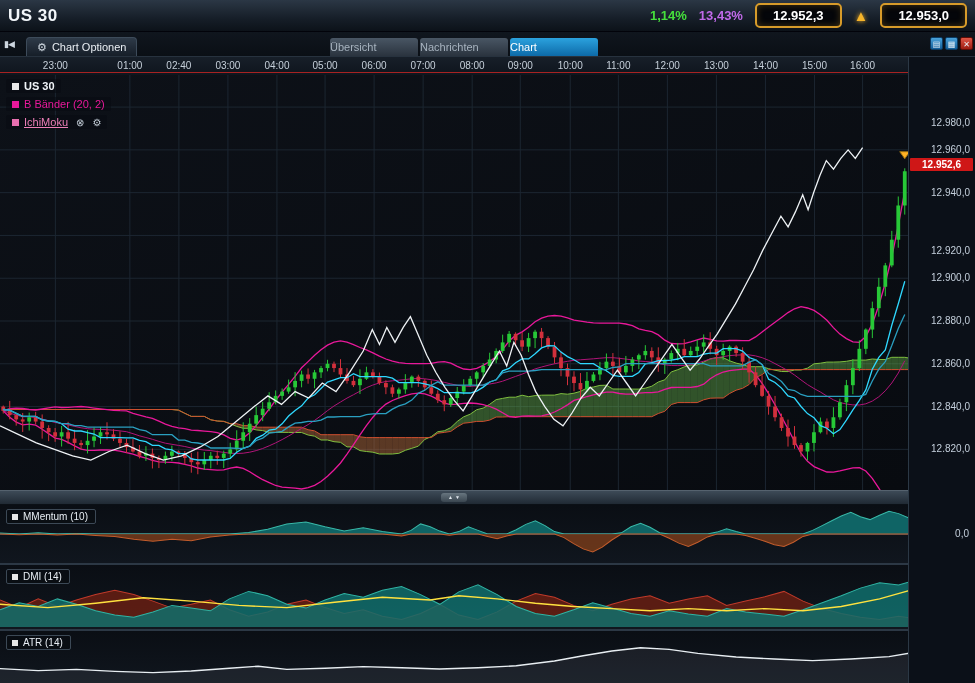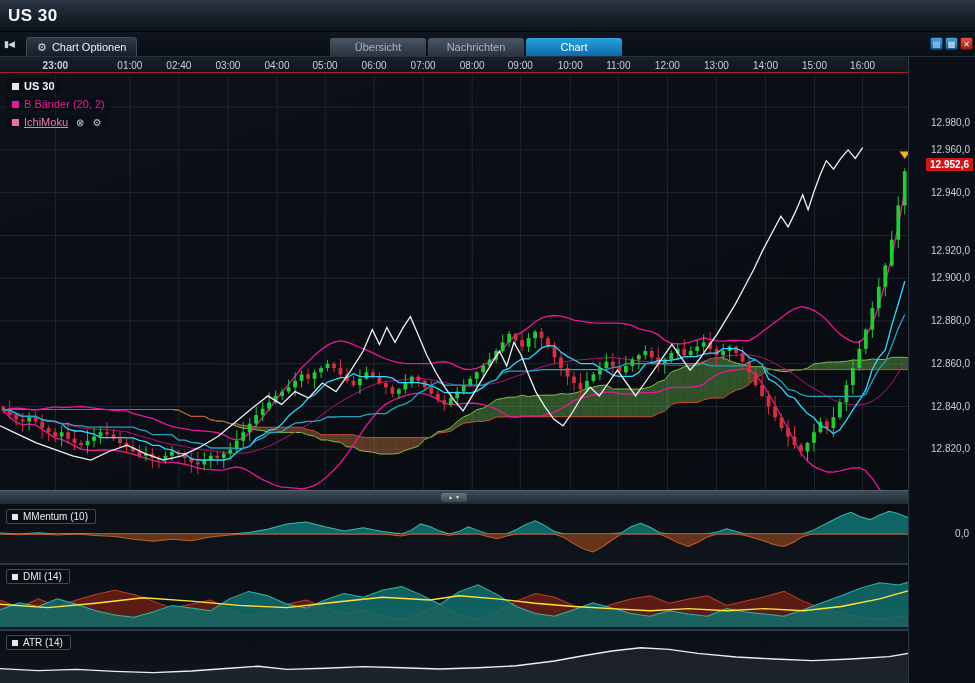--- a/index.html
+++ b/index.html
@@ -20,21 +20,21 @@
 
   
   #tabrow{position:absolute;top:32px;left:0;width:975px;height:25px;box-sizing:border-box;
     background:linear-gradient(#10161e,#0a0f15);border-bottom:1px solid #27323e;}
   .collapse{position:absolute;left:4px;top:7px;color:#cdd6df;font-size:9px;letter-spacing:-1px;cursor:pointer;}
   .opt-tab{position:absolute;left:26px;bottom:0;height:18px;display:flex;align-items:center;gap:5px;
     padding:0 10px;background:linear-gradient(#2e3a48,#161e28);border:1px solid #3d4b5a;border-bottom:none;
     border-radius:4px 4px 0 0;color:#e9eef3;font-size:11px;cursor:pointer;}
   .gear{font-size:11px;color:#cfd8e0;}
   .tabs{position:absolute;left:330px;bottom:0;display:flex;gap:2px;}
-  .tab{width:96px;height:18px;line-height:18px;text-align:center;font-size:11px;color:#a7b3bf;
+  .tab{width:88px;height:18px;line-height:18px;font-size:11px;color:#a7b3bf;
     background:linear-gradient(#495664,#2a333e);border-radius:3px 3px 0 0;cursor:pointer;}
   .tab.active{background:linear-gradient(#2ba2de,#0d6aa8);color:#fff;}
   .winbtns{position:absolute;right:2px;top:5px;display:flex;gap:2px;}
   .wb{width:13px;height:13px;font-size:8px;line-height:13px;text-align:center;border-radius:2px;
     color:#eaf2f8;cursor:pointer;box-sizing:border-box;}
   .wb.blue{background:linear-gradient(#4aa2da,#135e98);border:1px solid #0b3c64;}
   .wb.red{background:linear-gradient(#e05545,#9c1d12);border:1px solid #5f0d06;}
 
   
   #timestrip{position:absolute;top:57px;left:0;width:908px;height:18px;
@@ -76,30 +76,37 @@
   .chip{position:absolute;left:6px;top:4px;display:flex;align-items:center;gap:5px;
     background:rgba(9,13,19,.75);border:1px solid #3c4956;border-radius:2px;
     padding:1px 7px 1px 5px;font-size:10px;color:#e8eef4;cursor:pointer;}
   .bullet{width:6px;height:6px;background:#e8e8e8;display:inline-block;}
 
   
   #gutter{position:absolute;top:57px;left:908px;width:67px;height:626px;box-sizing:border-box;
     background:#0b1018;border-left:1px solid #2b3845;cursor:ns-resize;}
   .plabel{position:absolute;right:5px;font-size:10px;color:#c4cfdb;}
   #price-tag{position:absolute;right:2px;top:101px;background:#cf1717;color:#fff;font-size:10px;
-    font-weight:bold;padding:1px 4px;border-radius:1px;}
+    font-weight:bold;padding:1px 12px;border-radius:1px;}
   #zero-label{position:absolute;right:6px;top:471px;font-size:10px;color:#c4cfdb;}
 </style>
 </head>
 <body>
 
 <div id="app">
 
   <div id="header">
     <div class="sym">US 30</div>
+    <div class="hdr-right">
+      <span class="chg g">1,14%</span>
+      <span class="chg p">13,43%</span>
+      <button class="price-btn">12.952,3</button>
+      <span class="tick-arrow">▲</span>
+      <button class="price-btn">12.953,0</button>
+    </div>
   </div>
 
   <div id="tabrow">
     <span class="collapse"><span>▮</span><span>◀</span></span>
     <div class="opt-tab">
       <span class="gear">⚙</span>
       <span>Chart Optionen</span>
     </div>
     <div class="tabs">
       <div class="tab">Übersicht</div>
@@ -107,21 +114,21 @@
       <div class="tab active">Chart</div>
     </div>
     <div class="winbtns">
       <span class="wb blue">▤</span>
       <span class="wb blue">▦</span>
       <span class="wb red">✕</span>
     </div>
   </div>
 
   <div id="timestrip">
-      <div class="tlabel" style="left: 39.388px; font-weight: bold;">23:00</div>
+      <div class="tlabel" style="left: 39.388px;">23:00</div>
       <div class="tlabel" style="left: 113.844px;">01:00</div>
       <div class="tlabel" style="left: 162.876px;">02:40</div>
       <div class="tlabel" style="left: 211.908px;">03:00</div>
       <div class="tlabel" style="left: 260.94px;">04:00</div>
       <div class="tlabel" style="left: 309.064px;">05:00</div>
       <div class="tlabel" style="left: 358.096px; text-align: center;">06:00</div>
       <div class="tlabel" style="left: 407.128px;">07:00</div>
       <div class="tlabel" style="left: 456.16px;">08:00</div>
       <div class="tlabel" style="left: 504.284px;">09:00</div>
       <div class="tlabel" style="left: 554.224px;">10:00</div>

